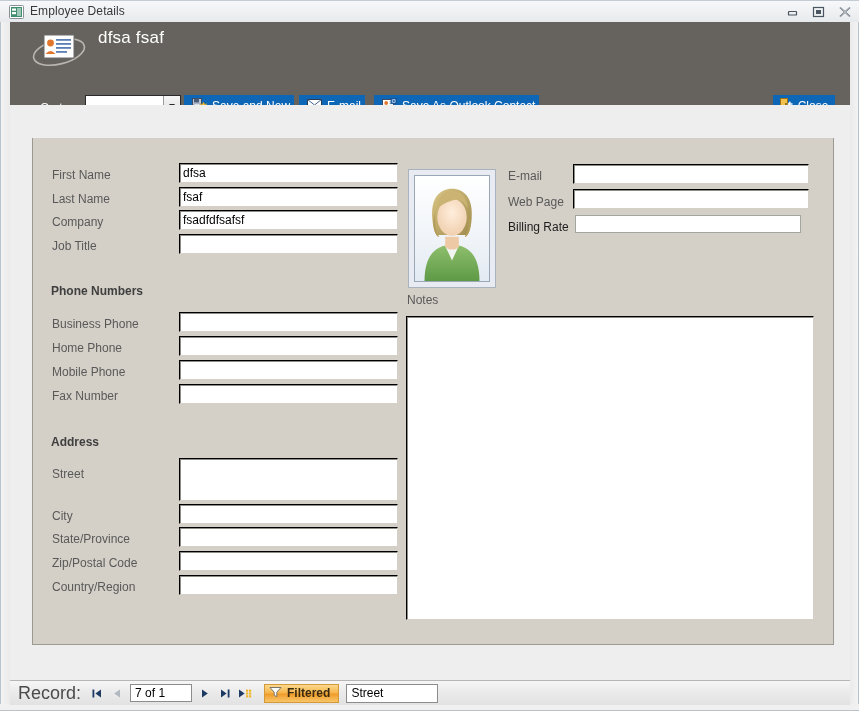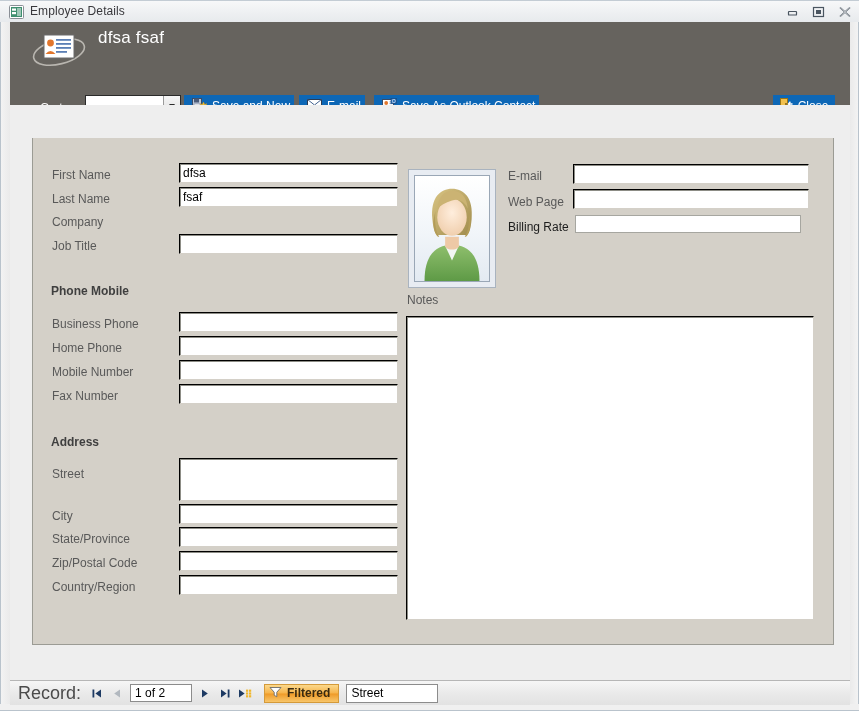--- a/index.html
+++ b/index.html
@@ -430,33 +430,34 @@
 
       <div class="tab-page">
 
         <div class="fld-label" style="left:19px; top:30px;">First Name</div>
         <div class="tbx" style="left:146px; top:25px; width:219px; height:20px;">dfsa</div>
 
         <div class="fld-label" style="left:19px; top:54px;">Last Name</div>
         <div class="tbx" style="left:146px; top:49px; width:219px; height:20px;">fsaf</div>
 
         <div class="fld-label" style="left:19px; top:77px;">Company</div>
+        <div class="tbx" style="left:146px; top:72px; width:219px; height:20px;">fsadfdfsafsf</div>
 
         <div class="fld-label" style="left:19px; top:101px;">Job Title</div>
         <div class="tbx" style="left:146px; top:96px; width:219px; height:20px;"></div>
 
-        <div class="sec-head" style="left:18px; top:146px;">Phone Mobile</div>
+        <div class="sec-head" style="left:18px; top:146px;">Phone Numbers</div>
 
         <div class="fld-label" style="left:19px; top:179px;">Business Phone</div>
         <div class="tbx" style="left:146px; top:174px; width:219px; height:20px;"></div>
 
         <div class="fld-label" style="left:19px; top:203px;">Home Phone</div>
         <div class="tbx" style="left:146px; top:198px; width:219px; height:20px;"></div>
 
-        <div class="fld-label" style="left:19px; top:227px;">Mobile Number</div>
+        <div class="fld-label" style="left:19px; top:227px;">Mobile Phone</div>
         <div class="tbx" style="left:146px; top:222px; width:219px; height:20px;"></div>
 
         <div class="fld-label" style="left:19px; top:251px;">Fax Number</div>
         <div class="tbx" style="left:146px; top:246px; width:219px; height:20px;"></div>
 
         <div class="sec-head" style="left:18px; top:297px;">Address</div>
 
         <div class="fld-label" style="left:19px; top:329px;">Street</div>
         <div class="tbx multiline" style="left:146px; top:320px; width:219px; height:43px;"></div>
 
@@ -538,21 +539,21 @@
         <rect x="1.5" y="1.5" width="1.8" height="8" fill="#1d3a63"></rect>
         <path d="M10 1.5 L10 9.5 L4.4 5.5 Z" fill="#1d3a63"></path>
       </svg>
     </span>
     <span class="nav-btn disabled">
       <svg width="10" height="11" viewBox="0 0 10 11">
         <path d="M8 1.5 L8 9.5 L2.2 5.5 Z" fill="#b2b8bf"></path>
       </svg>
     </span>
 
-    <span class="rec-box">1 of 2</span>
+    <span class="rec-box">7 of 1</span>
 
     <span class="nav-btn">
       <svg width="10" height="11" viewBox="0 0 10 11">
         <path d="M2 1.5 L2 9.5 L7.8 5.5 Z" fill="#1d3a63"></path>
       </svg>
     </span>
     <span class="nav-btn">
       <svg width="12" height="11" viewBox="0 0 12 11">
         <path d="M2 1.5 L2 9.5 L7.6 5.5 Z" fill="#1d3a63"></path>
         <rect x="8.7" y="1.5" width="1.8" height="8" fill="#1d3a63"></rect>

